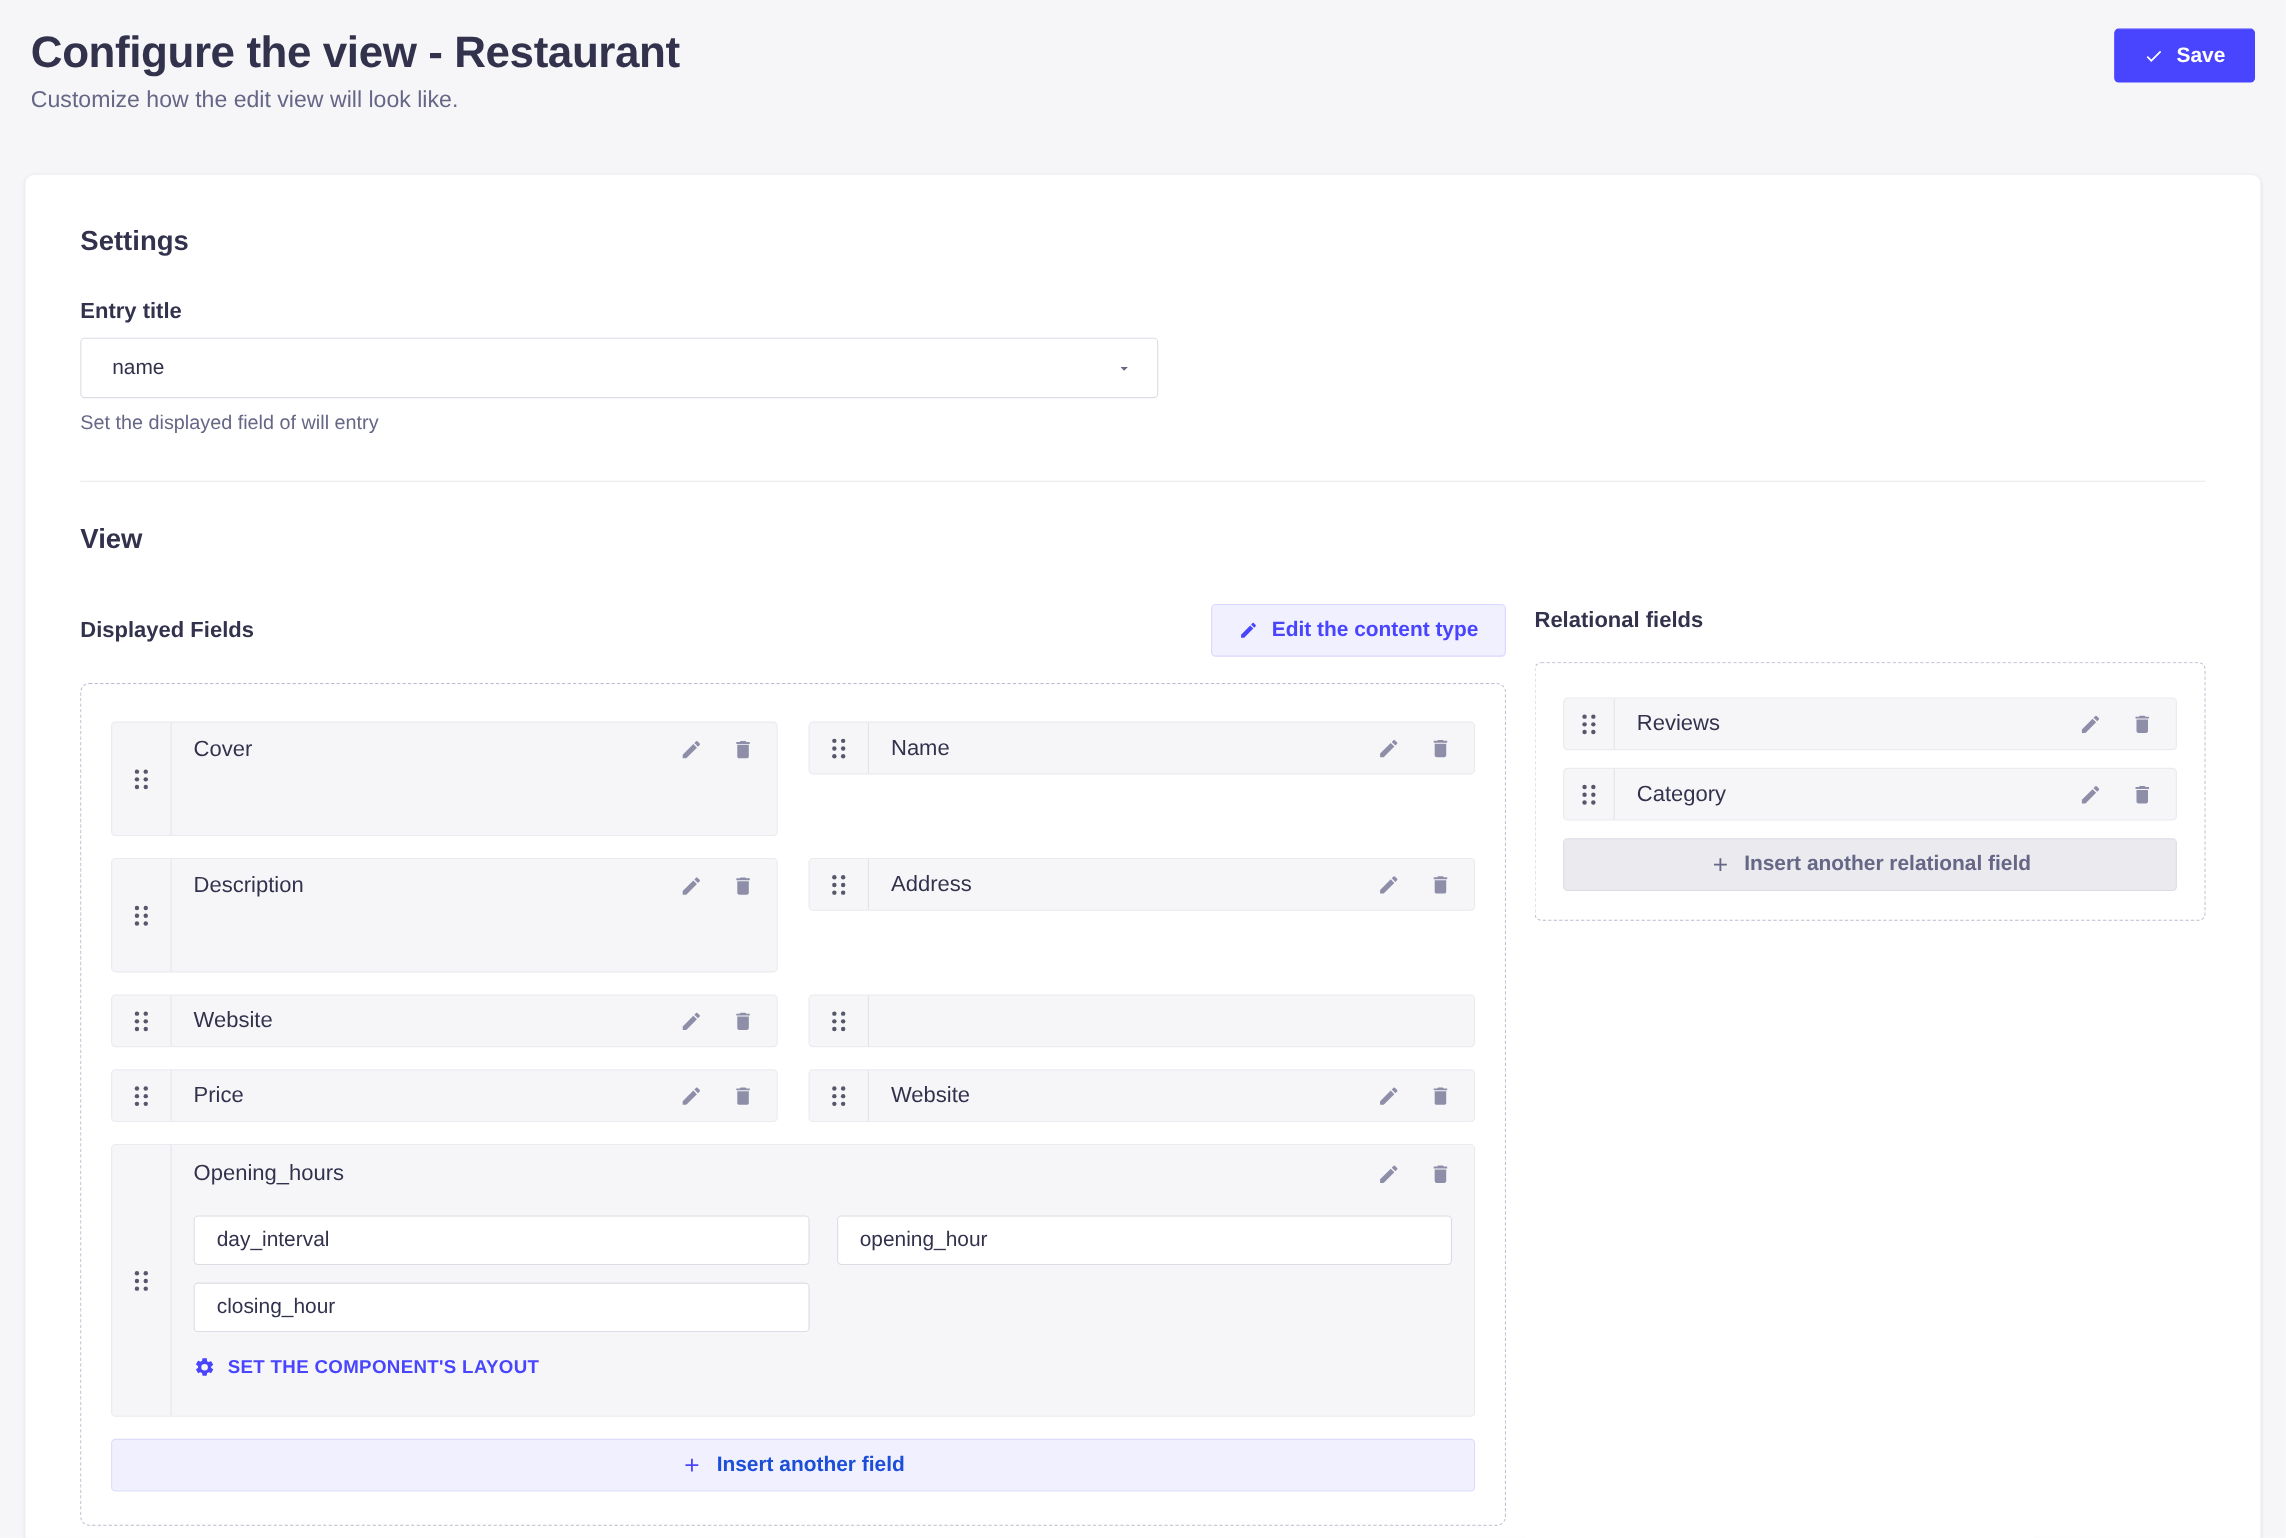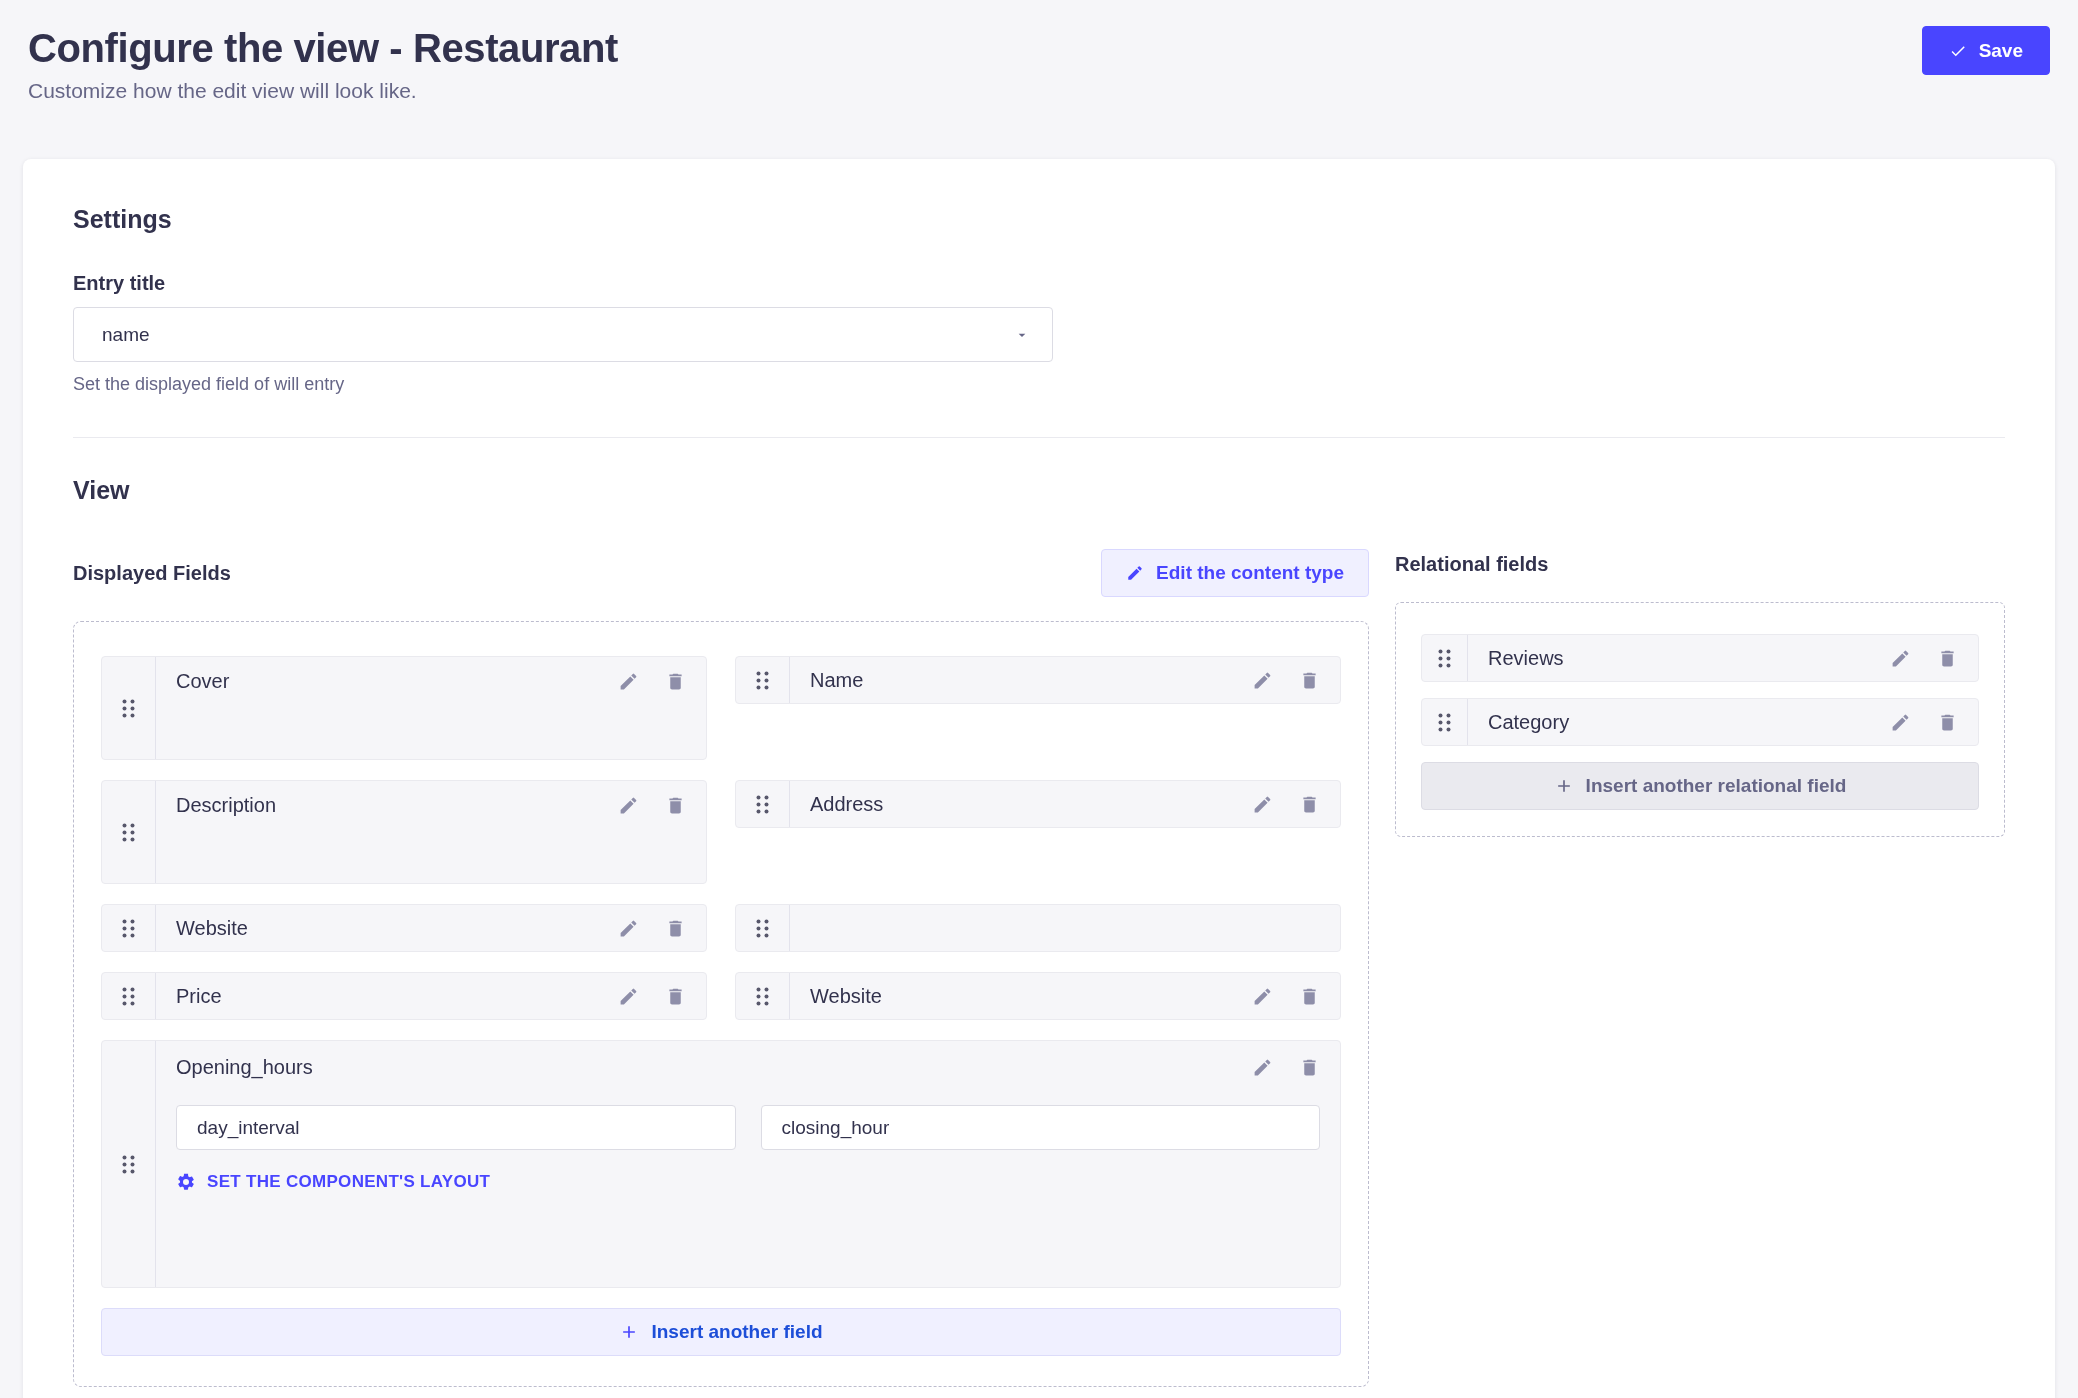--- a/index.html
+++ b/index.html
@@ -423,20 +423,21 @@
                       </button>
                     <button class="icon-btn">
                         <svg viewBox="0 0 24 24">
                           <use href="#i-trash"></use>
                         </svg>
                       </button>
                   </span>
                 </div>
                 <div class="comp-grid">
                   <div class="subfield">day_interval</div>
+                  <div class="subfield">opening_hour</div>
                   <div class="subfield">closing_hour</div>
                 </div>
                 <button class="layout-link">
                   <span style="display:flex">
                       <svg viewBox="0 0 24 24" width="20" height="20">
                         <use href="#i-gear"></use>
                       </svg>
                     </span>
                   <span>SET THE COMPONENT'S LAYOUT</span>
                 </button>

